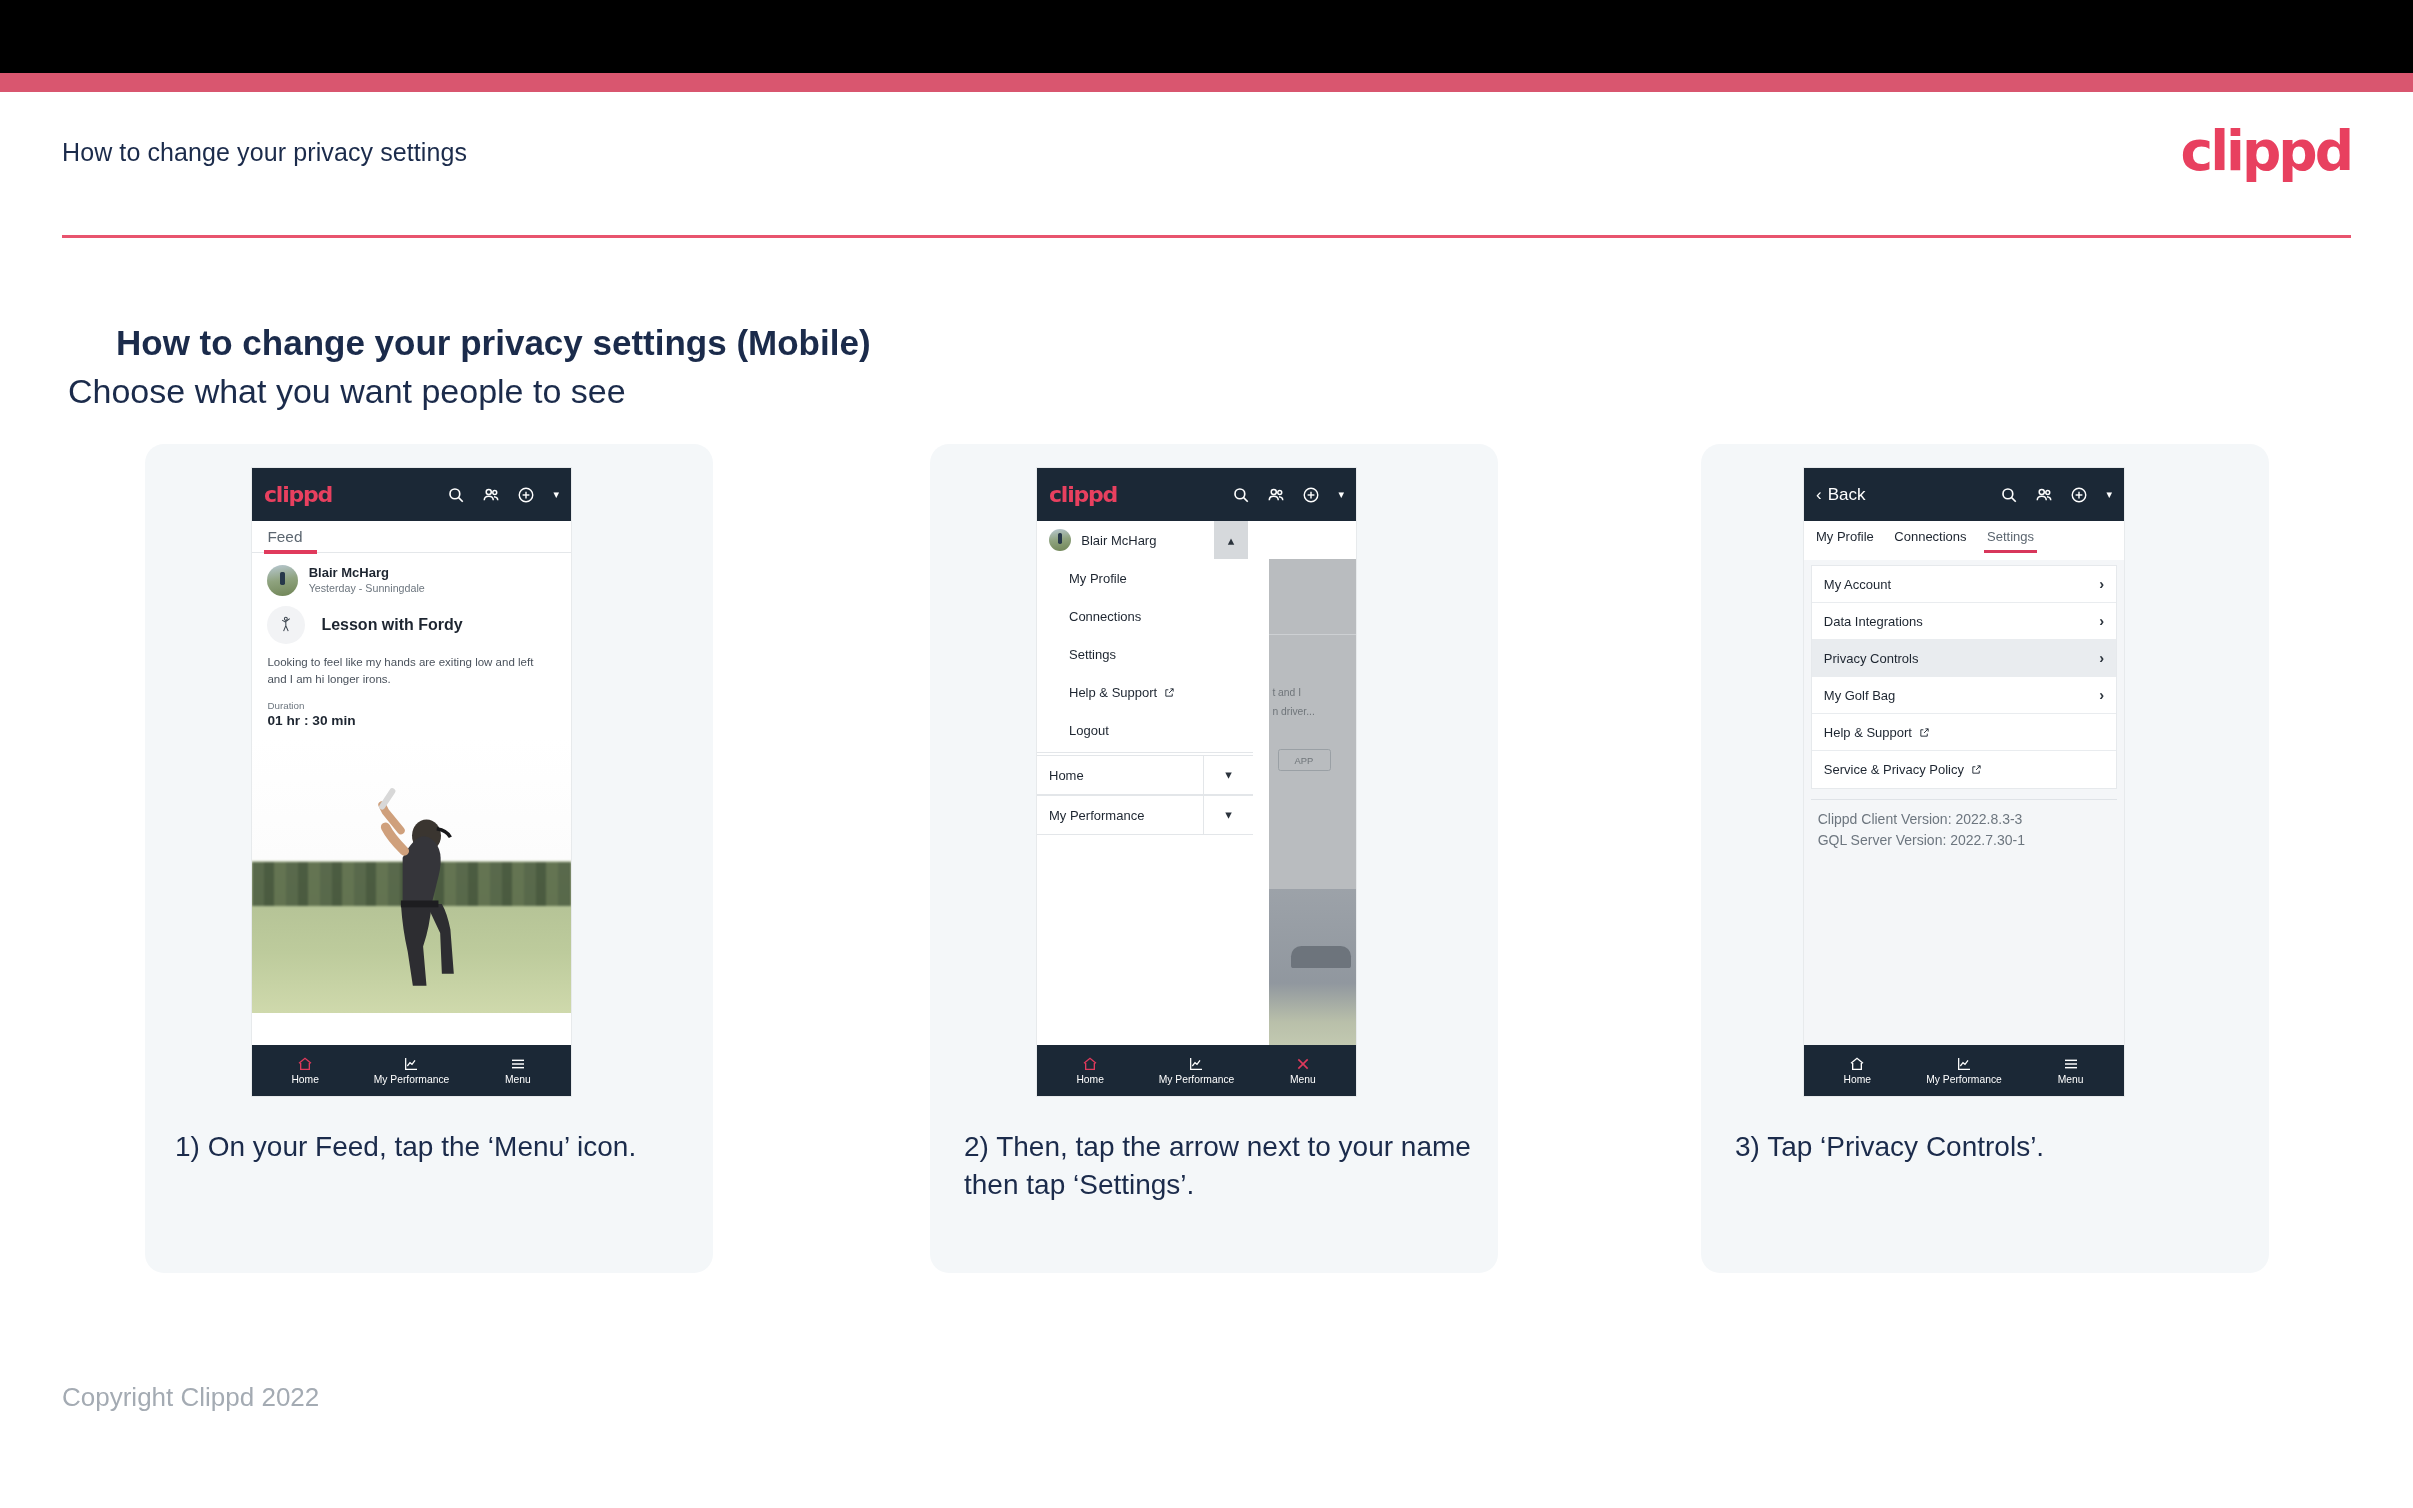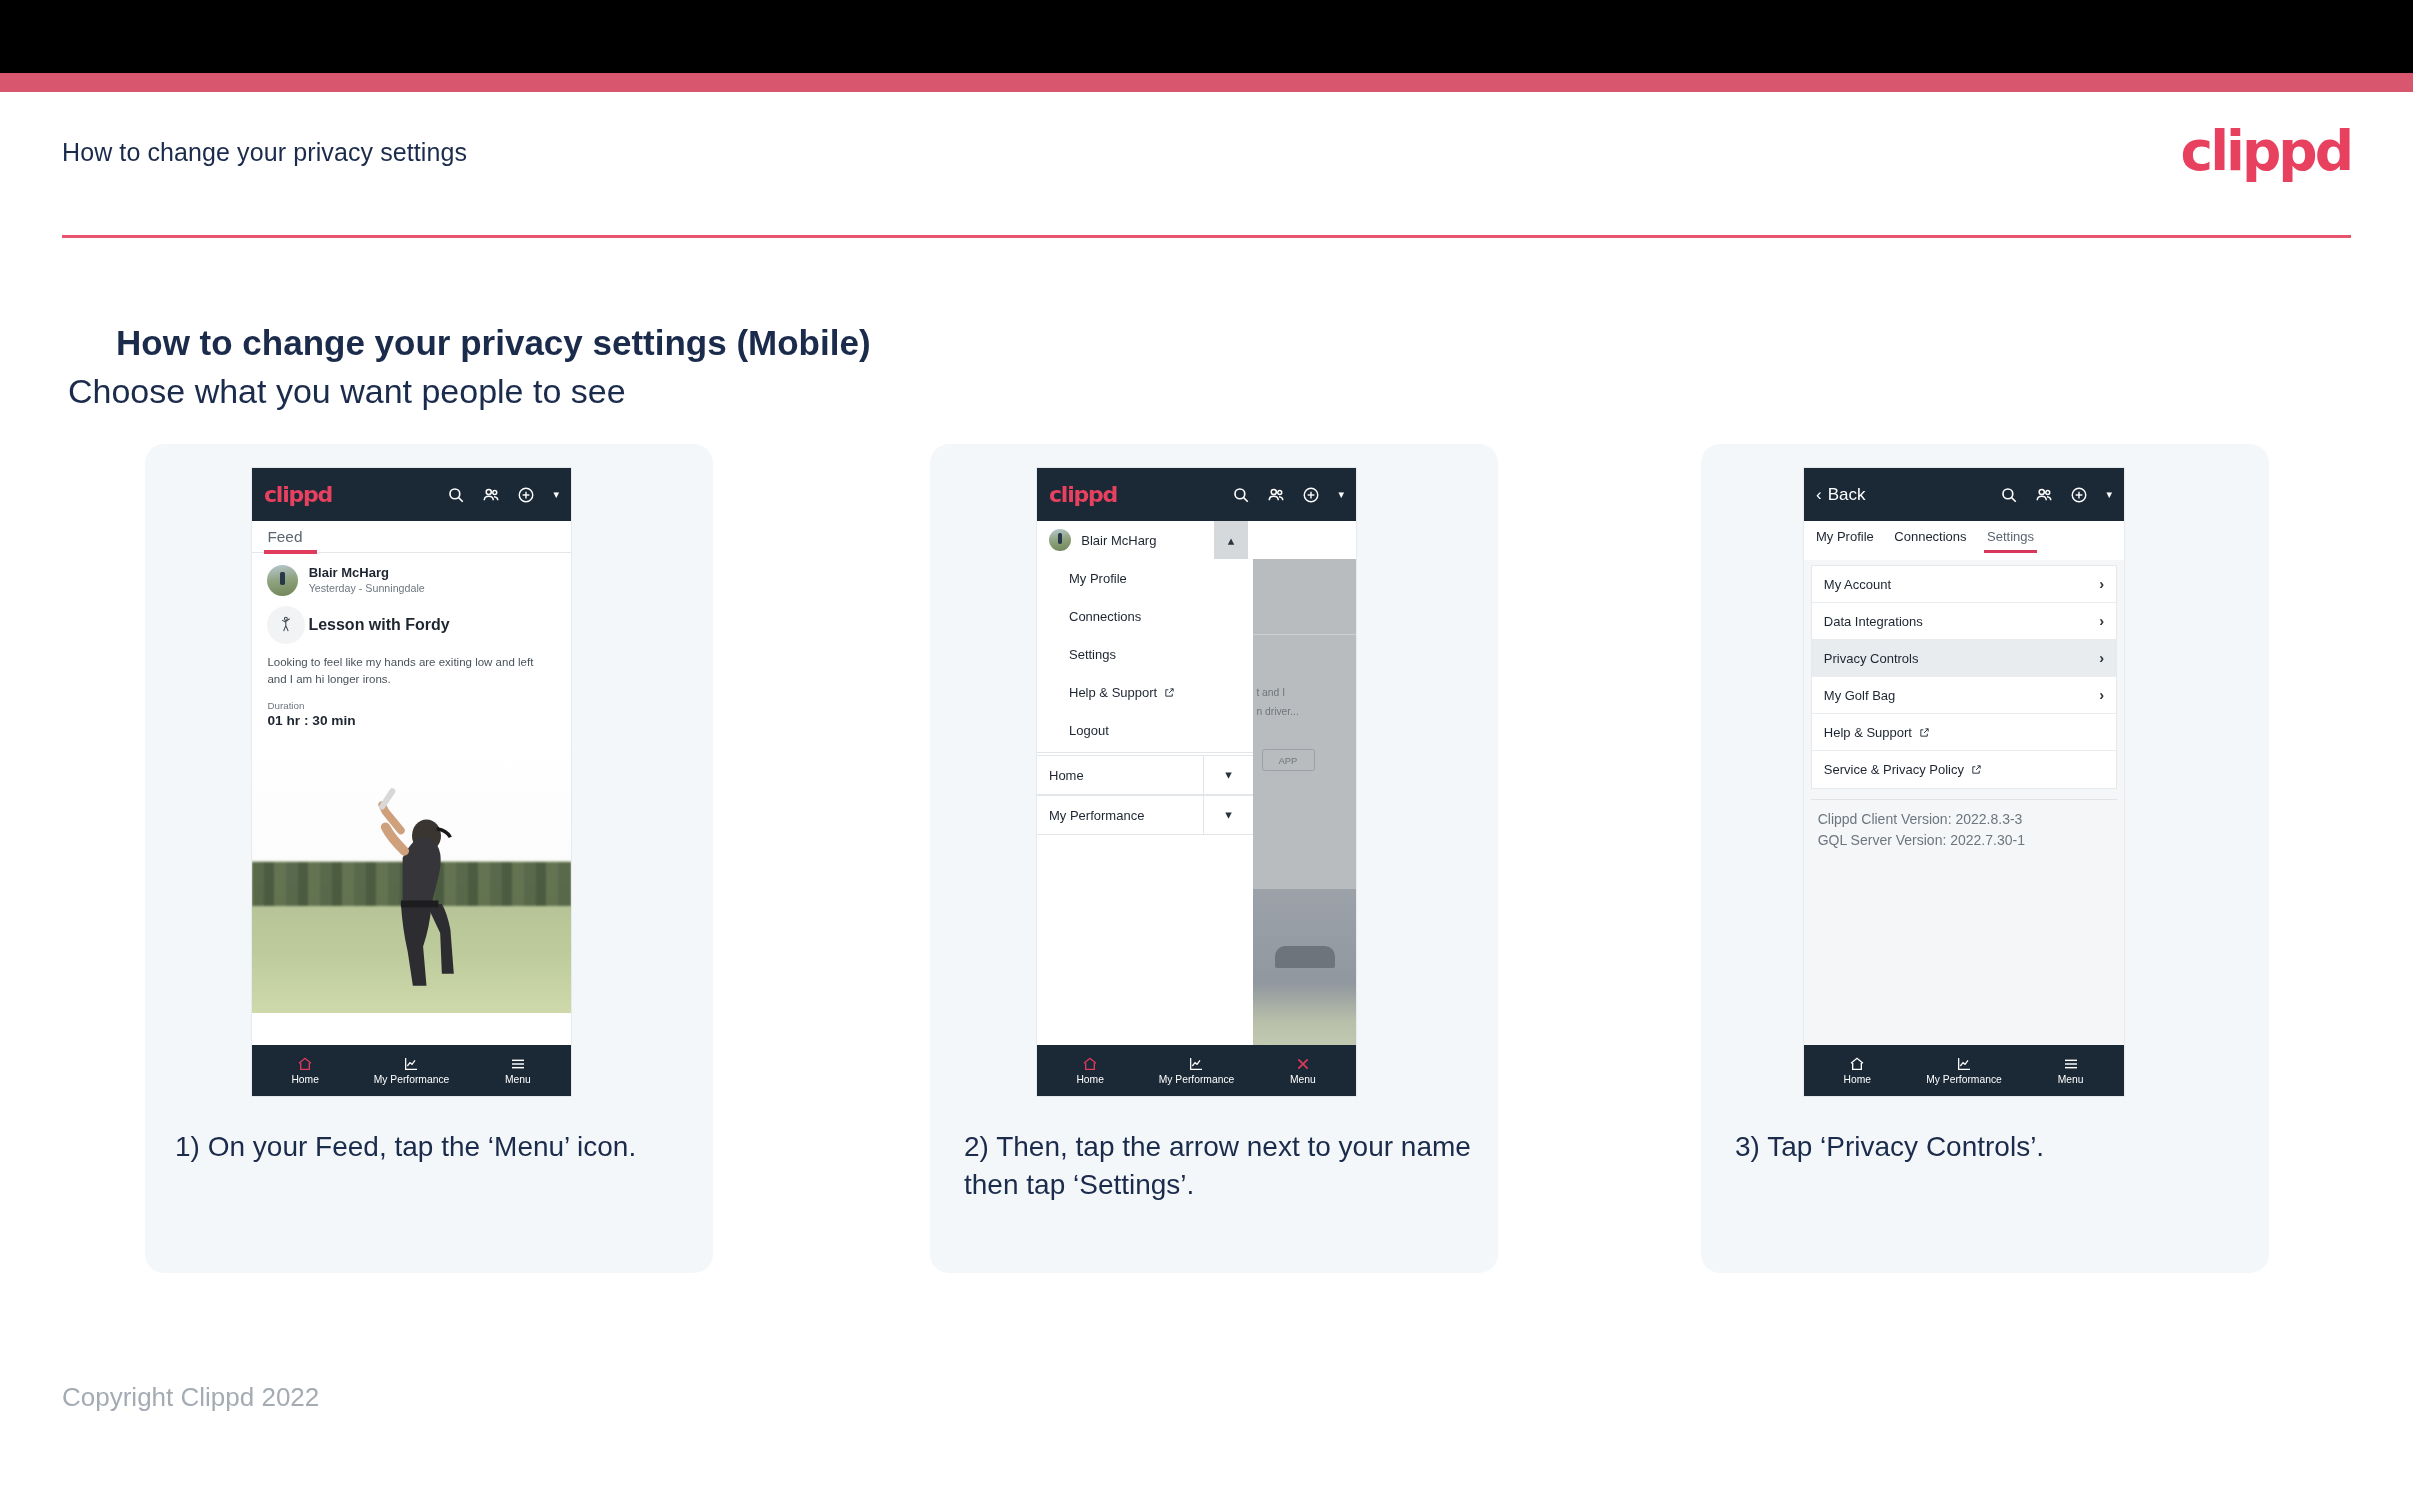--- a/index.html
+++ b/index.html
@@ -102,21 +102,21 @@
     background:linear-gradient(170deg,#b9c9d4 0%,#8fa37f 48%,#6f8455 100%);
     position:relative; overflow:hidden; flex:0 0 auto;
   }
   .avatar:after{
     content:""; position:absolute; left:13px; top:6.8px; width:4.3px; height:13.7px;
     background:#27384a; border-radius:1.7px;
   }
   .post-name { font-size:13px; font-weight:bold; color:#1d2530; line-height:1.25; }
   .post-meta { font-size:10.7px; color:#6d767f; line-height:1.3; }
 
-  .post-title-row { display:flex; align-items:center; gap:3px; margin-top:10.3px; }
+  .post-title-row { display:flex; align-items:center; gap:16px; margin-top:10.3px; }
   .swing-ic {
     width:38px; height:38px; border-radius:50%; background:#f2f3f5;
     display:flex; align-items:center; justify-content:center; flex:0 0 auto;
   }
   .post-title { font-size:16px; font-weight:bold; color:#1d2530; }
 
   .post-body { margin-top:9.4px; font-size:11.5px; line-height:1.5; color:#4a525c; }
   .dur-label { margin-top:12px; font-size:9.8px; color:#6d767f; }
   .dur-val { font-size:13.7px; font-weight:bold; color:#1d2530; margin-top:1.7px; }
 
@@ -151,21 +151,21 @@
   .nav-ic svg { width:100%; height:100%; display:block; }
   .nav-label { font-size:10.3px; color:#ffffff; }
 
   
   .p2-wrap { position:relative; height:575px; background:#fff; overflow:hidden; }
   .p2-bgcontent {
     position:absolute; right:0; top:0; width:103px; height:100%;
     background:#ffffff;
   }
   .p2-dim {
-    position:absolute; right:0; top:38px; width:103px; bottom:0;
+    position:absolute; right:0; top:38px; width:87px; bottom:0;
     background:#b9bcbf;
   }
   .p2-dim .frag1{ position:absolute; left:3.4px; top:128px; font-size:10.3px; color:#6f757a; }
   .p2-dim .frag2{ position:absolute; left:3.4px; top:147px; font-size:10.3px; color:#6f757a; }
   .p2-dim .appbadge{
     position:absolute; left:8.5px; top:190px; width:53px; height:22px;
     border:0.9px solid #9aa0a5; border-radius:2.6px; color:#6f757a; font-size:9.4px;
     display:flex; align-items:center; justify-content:center;
   }
   .p2-dim .figure{

